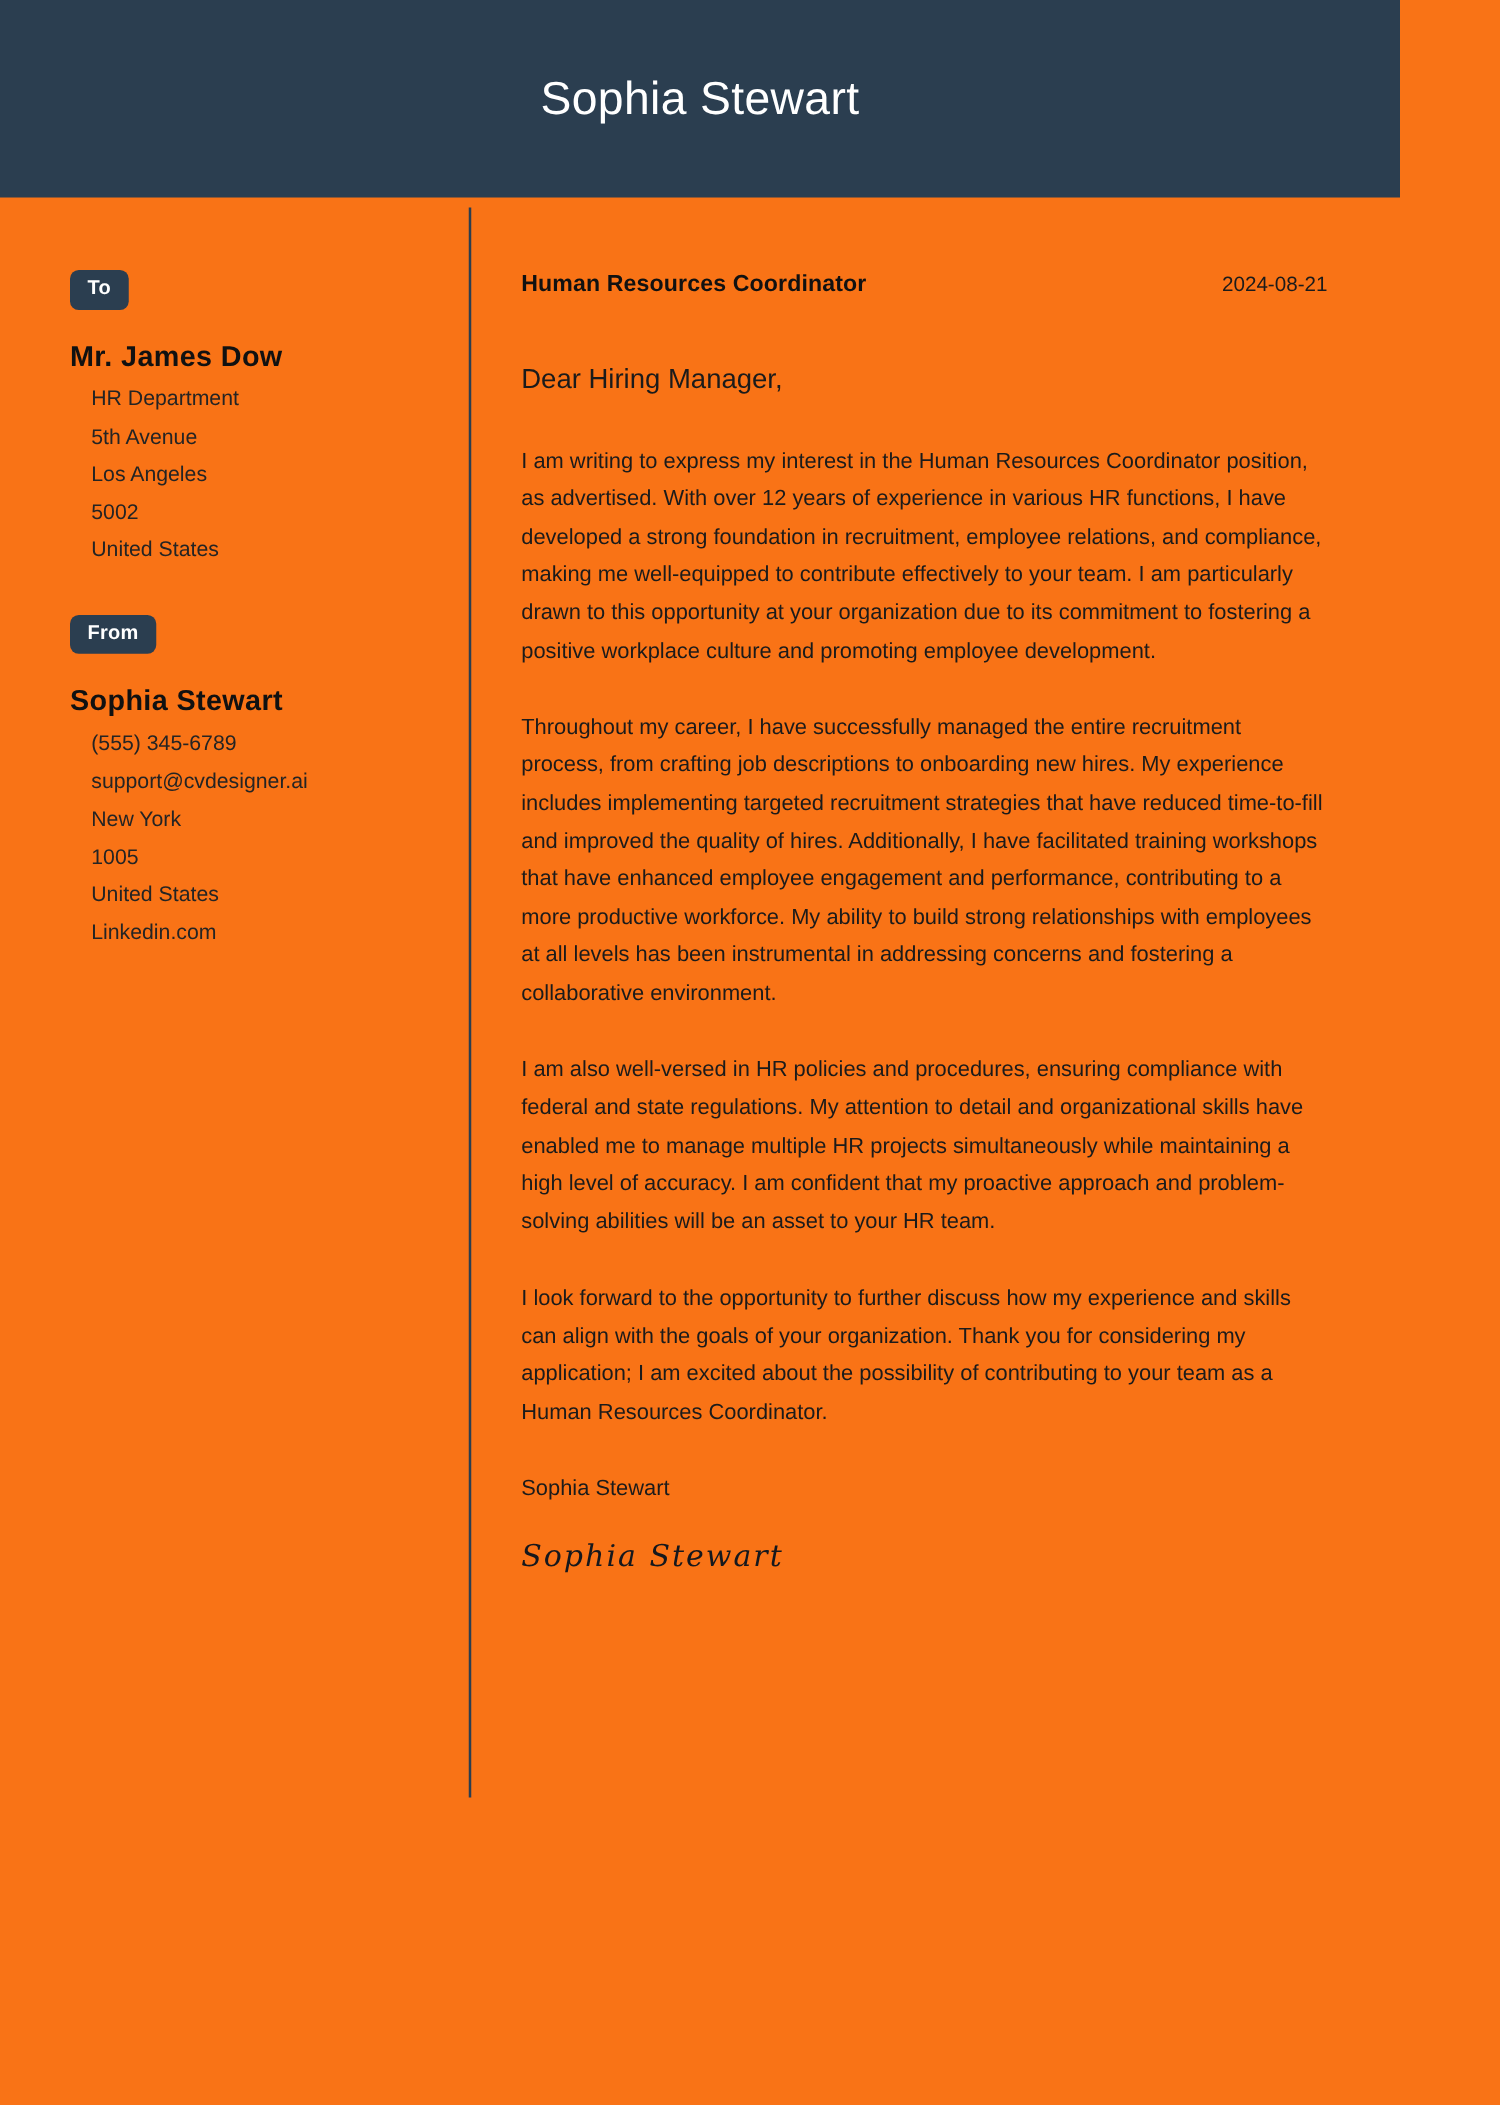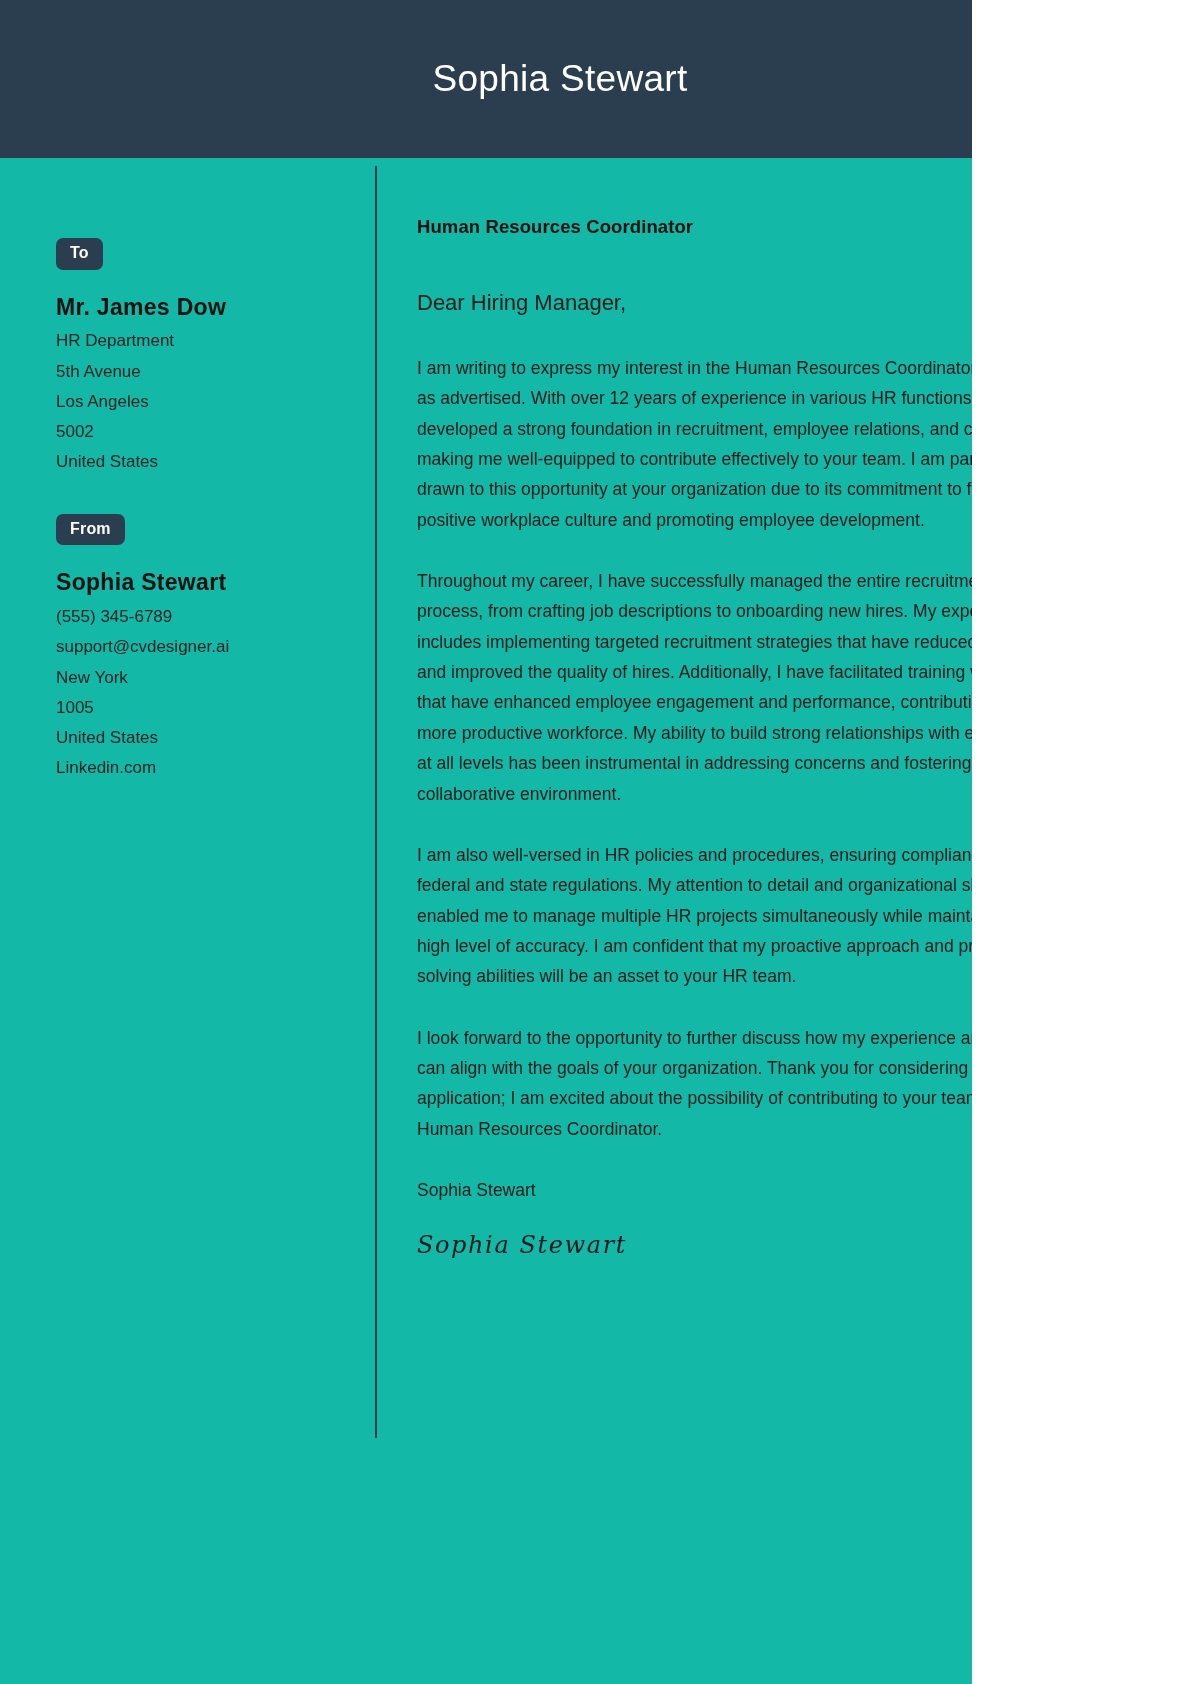--- a/index.html
+++ b/index.html
@@ -11,23 +11,23 @@
   }
 
   body {
     font-family: "Liberation Sans", sans-serif;
     color: #1b1b1b;
     -webkit-font-smoothing: antialiased;
   }
 
   .page {
     position: relative;
-    width: 972px;
+    width: 1200px;
     height: 1684px;
-    background: #14b8a6;
+    background: #f97316;
     overflow: hidden;
   }
 
   
   .header {
     width: 1120px;
     height: 158px;
     background: #2b3e50;
     display: flex;
     align-items: center;
@@ -46,21 +46,21 @@
   .body-wrap {
     display: flex;
     align-items: stretch;
     width: 1120px;
     min-height: 1320px;
   }
 
   .sidebar {
     width: 375px;
     flex: 0 0 375px;
-    padding: 80px 30px 0 56px;
+    padding: 58px 30px 0 56px;
   }
 
   .divider {
     width: 2px;
     flex: 0 0 2px;
     background: #2b3e50;
     margin-top: 8px;
     margin-bottom: 40px;
   }
 
@@ -92,20 +92,21 @@
     letter-spacing: 0.3px;
     line-height: 1.68;
     color: #111111;
   }
 
   .addr-line {
     font-size: 17px;
     font-weight: 400;
     line-height: 1.78;
     color: #242424;
+    margin-left: 17px;
   }
 
   .from-group {
     margin-top: 36px;
   }
 
   
   .main-head {
     display: flex;
     align-items: baseline;

